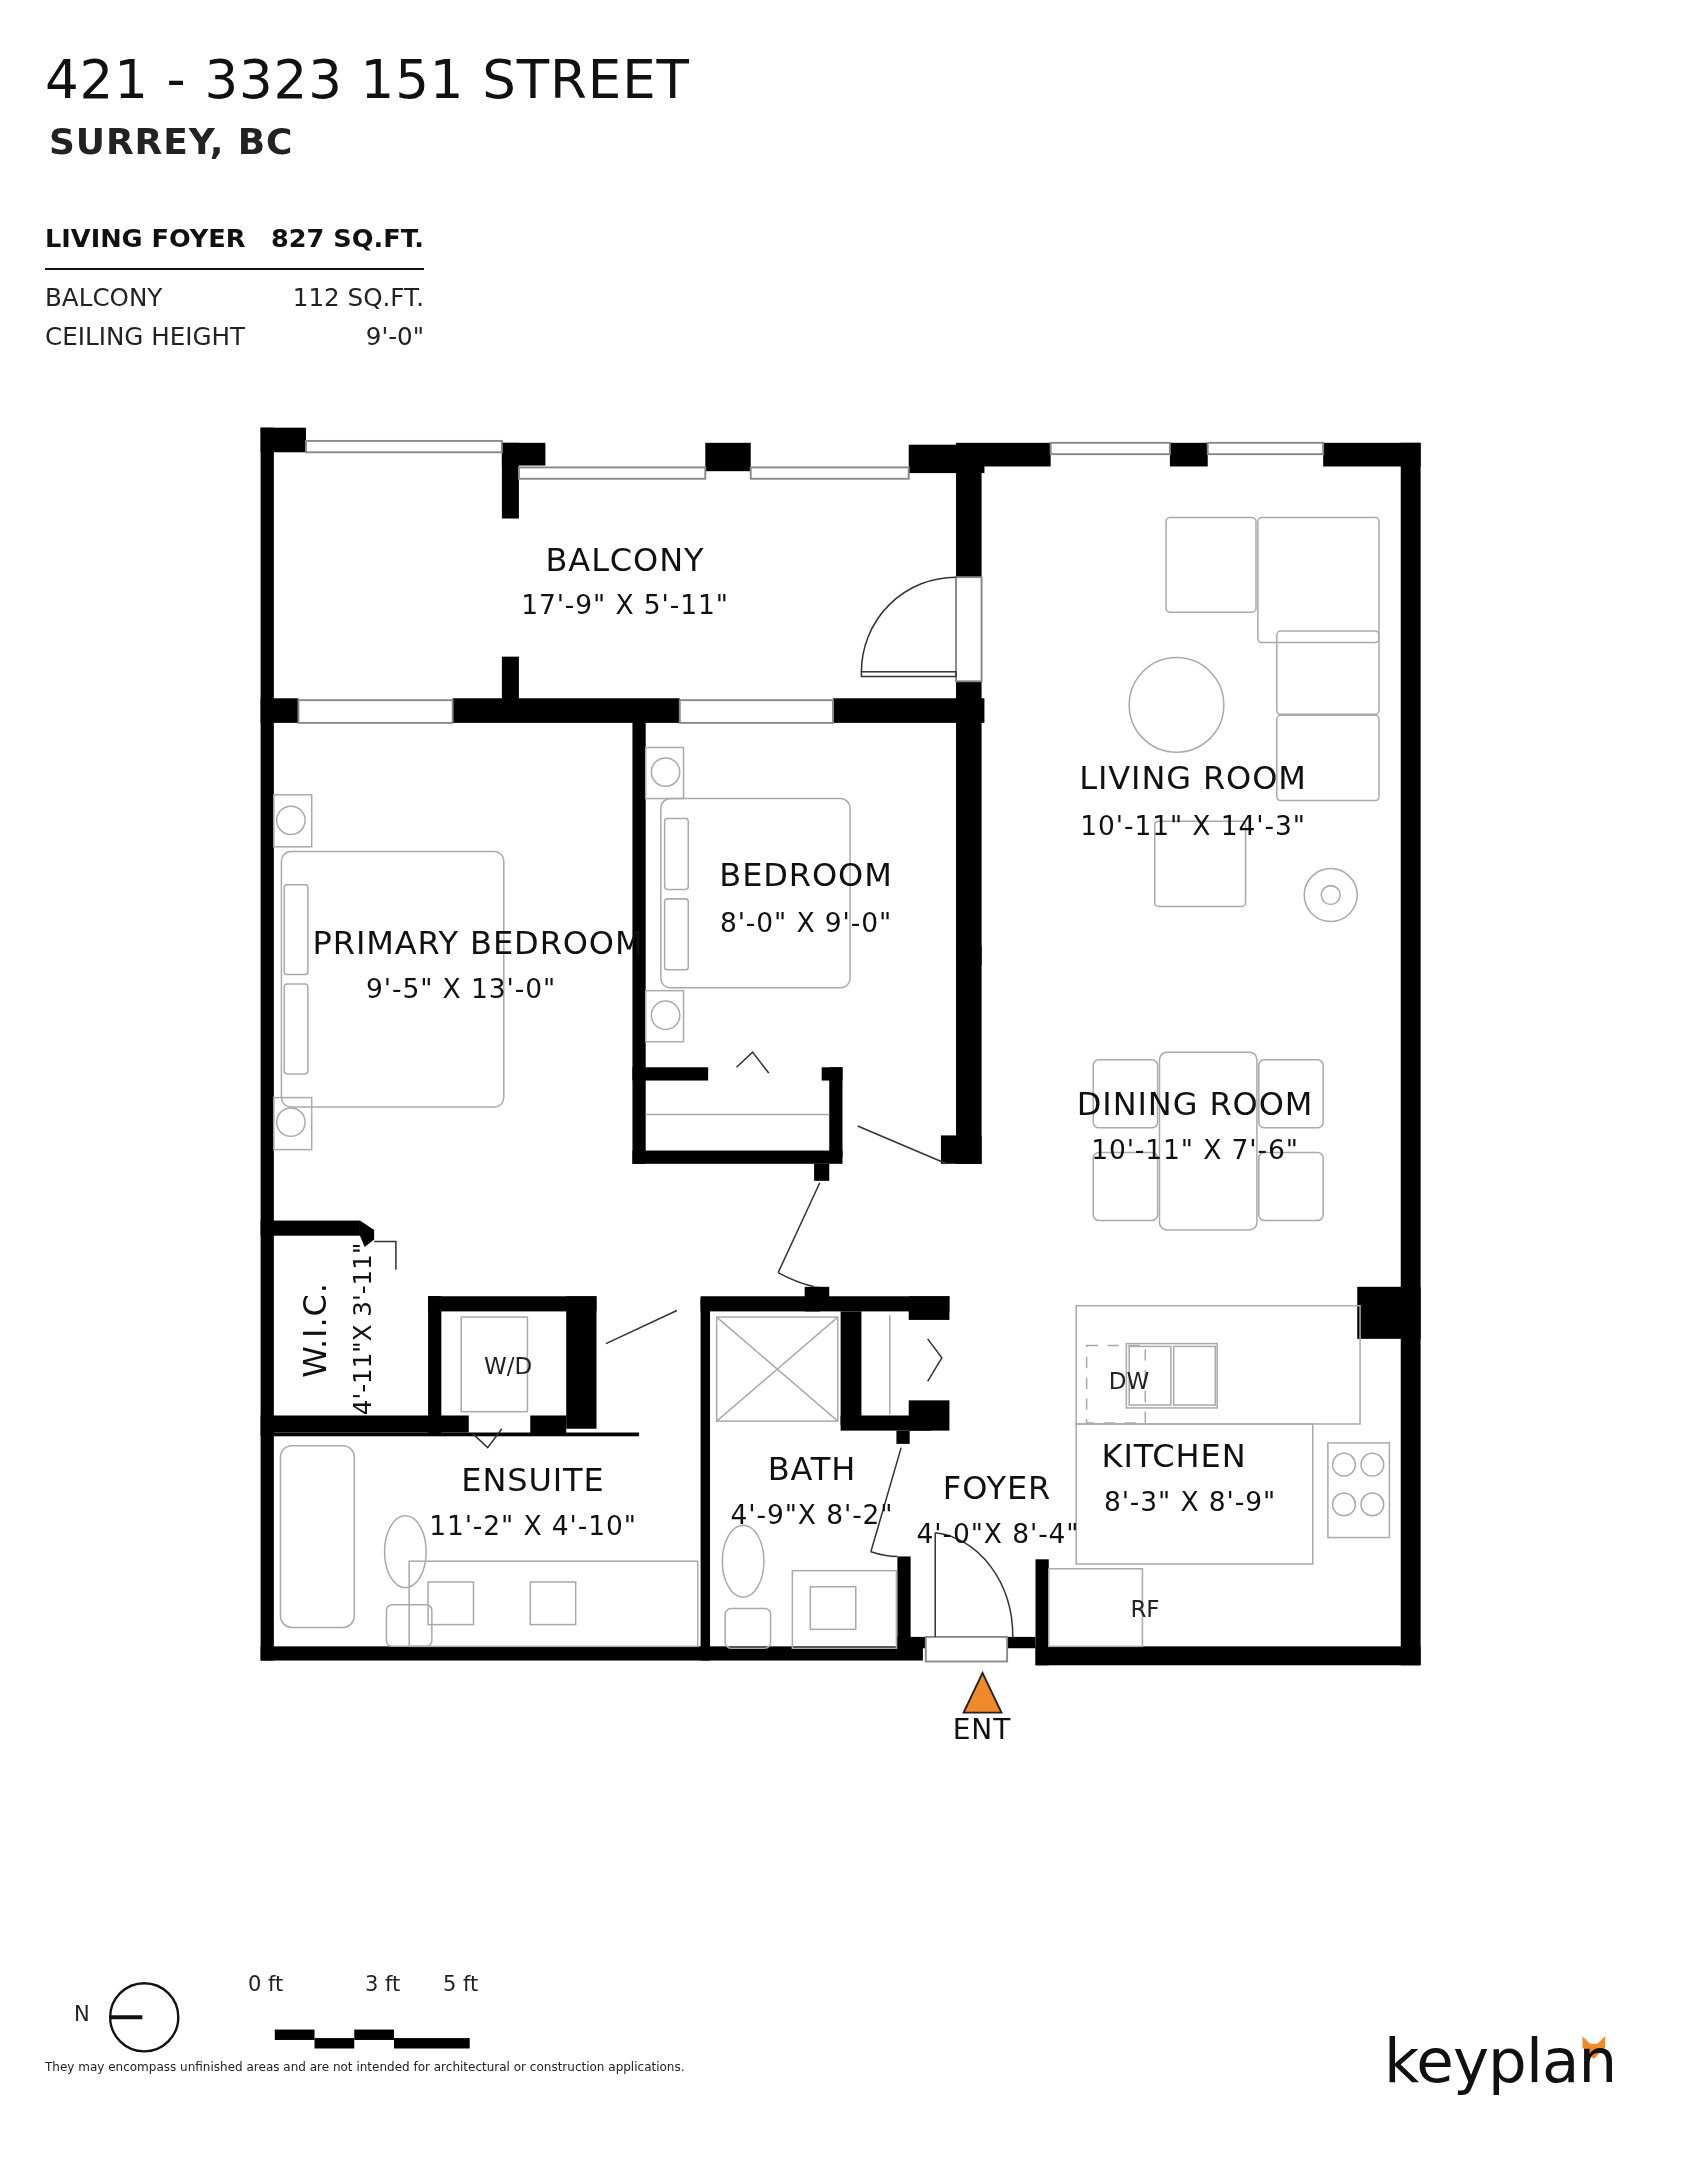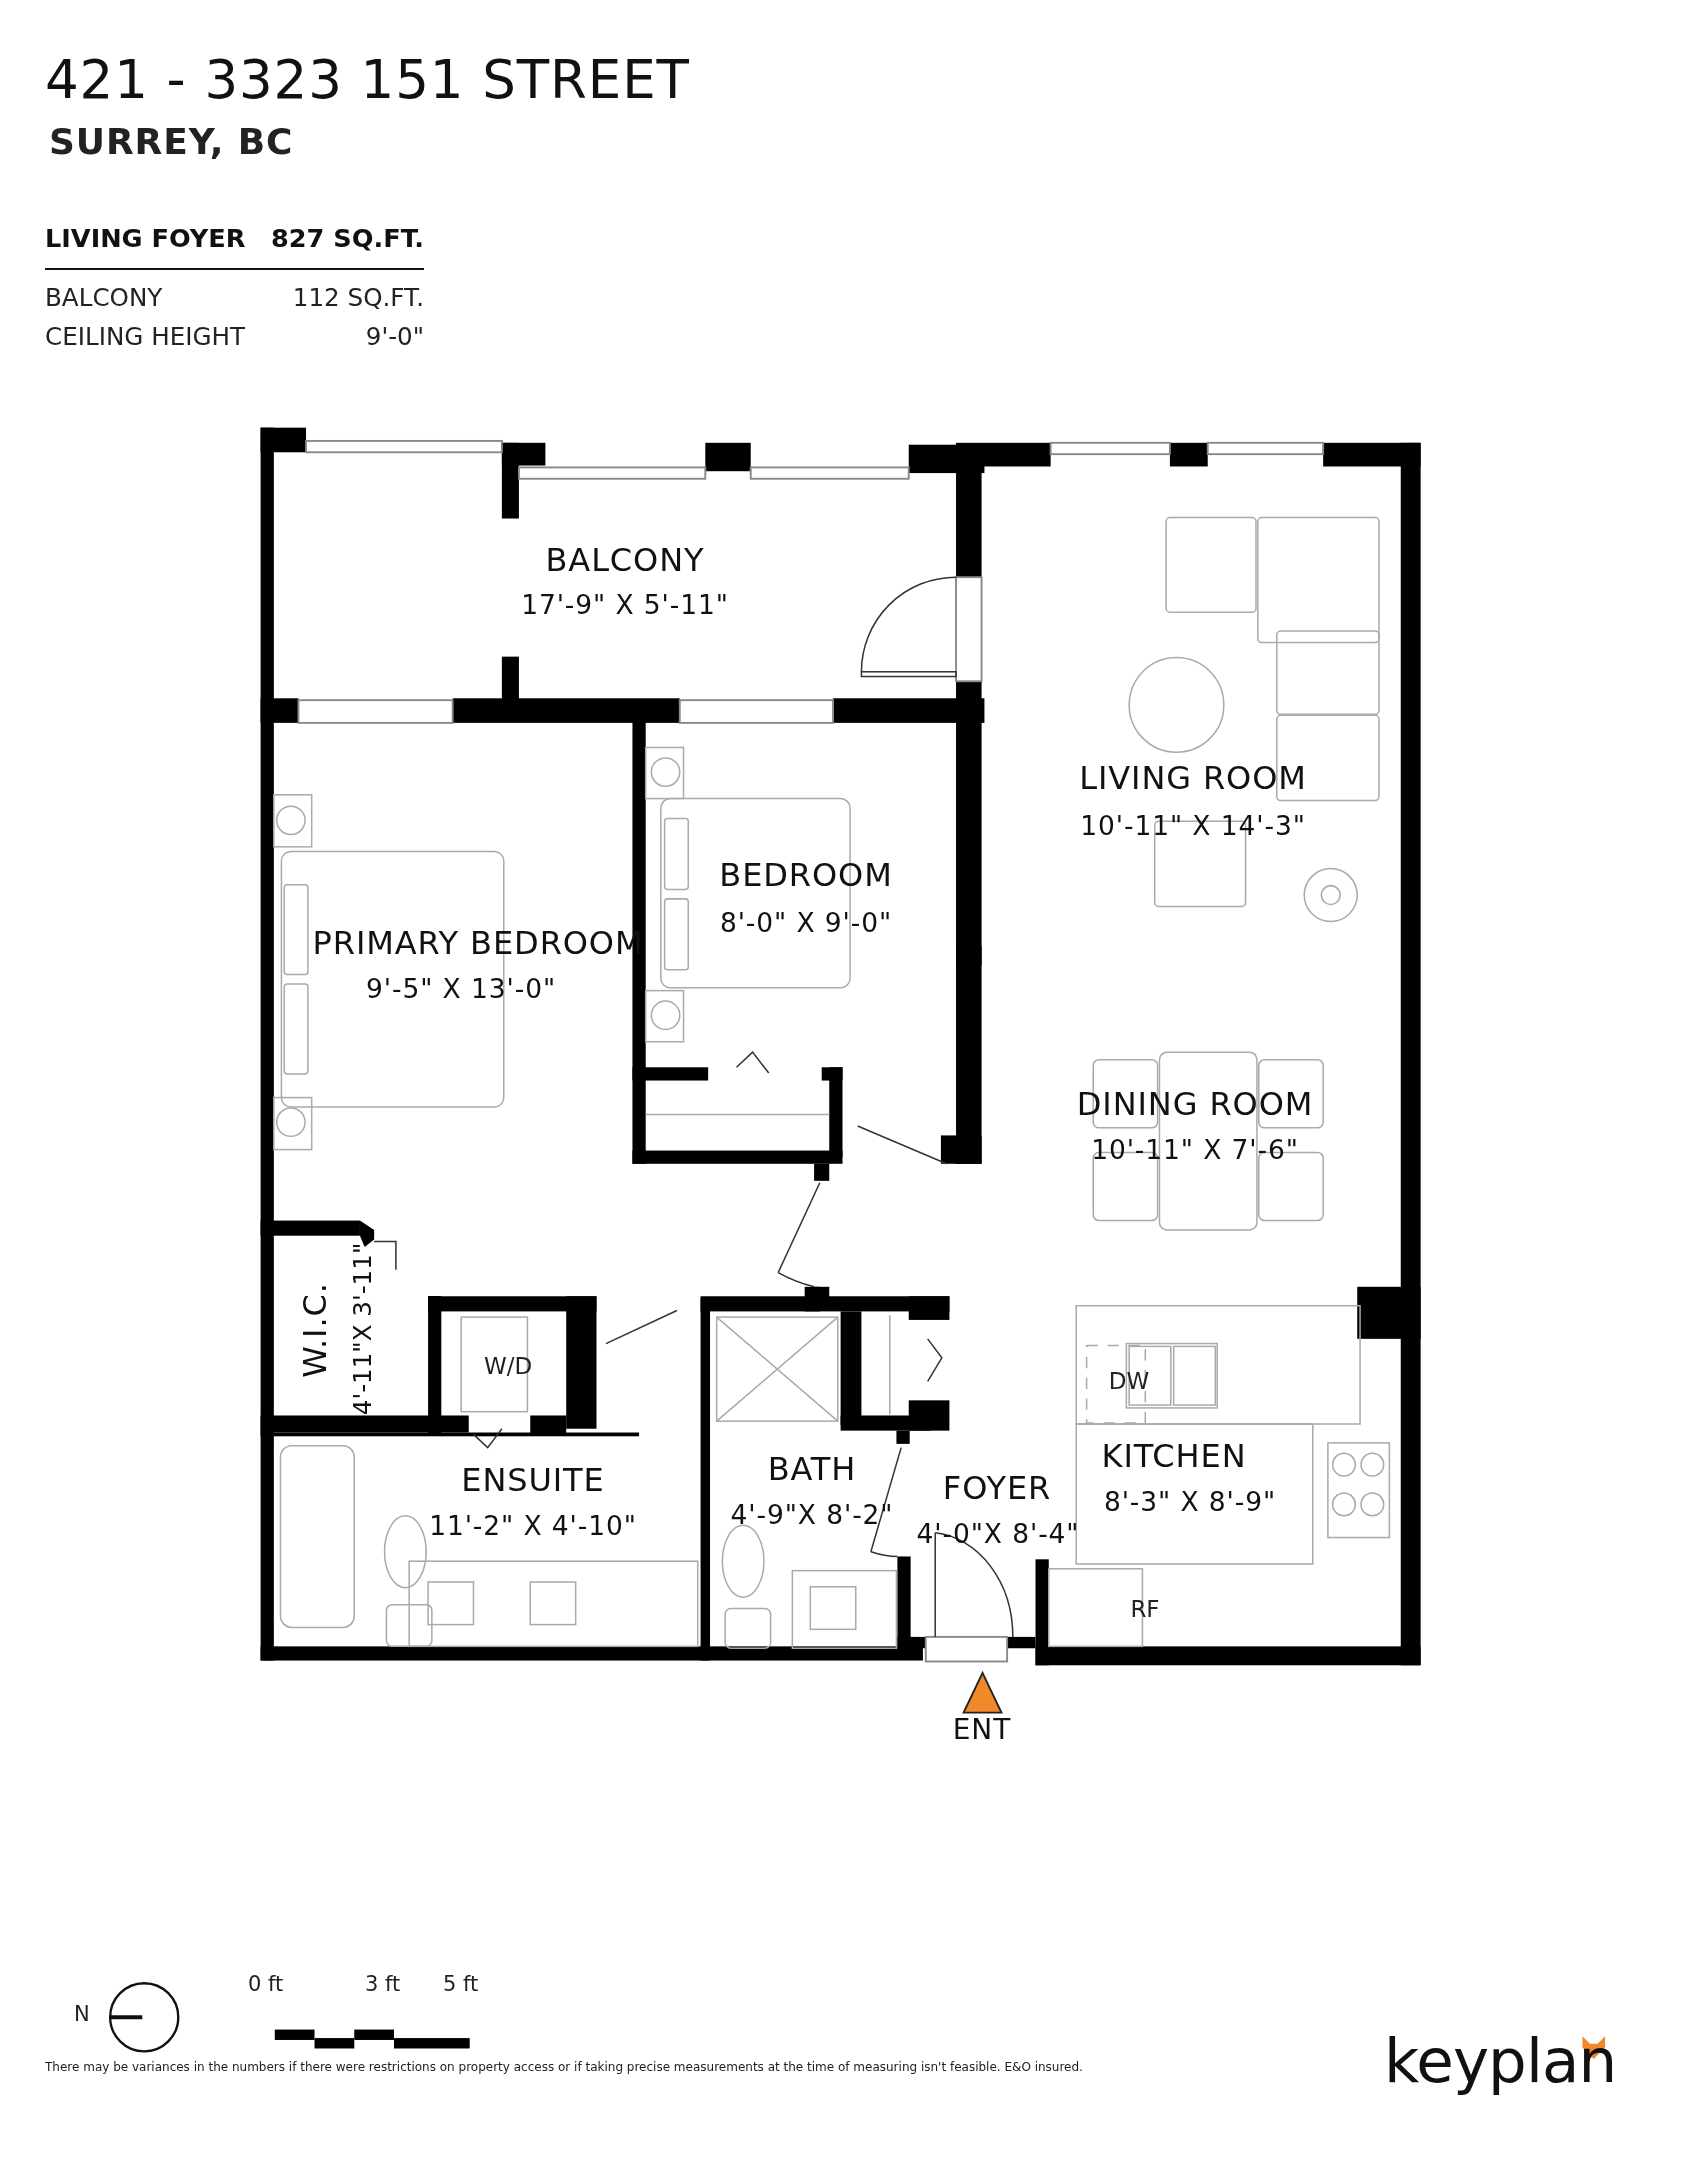--- a/index.html
+++ b/index.html
@@ -283,17 +283,17 @@
 <div class="small-label" style="left:1145px; top:1609px;">RF</div>
 
 <div class="abs ent-label">ENT</div>
 
 <div class="abs compass-n">N</div>
 <div class="abs scale-label" style="left:248px;">0 ft</div>
 <div class="abs scale-label" style="left:365px;">3 ft</div>
 <div class="abs scale-label" style="left:443px;">5 ft</div>
 
 <div class="abs disclaimer">
-  <div>There may be variances in the numbers if there were restrictions on property access or if taking precise measurements at the time of measuring isn't feasible. E&amp;O insured.</div>
+  <div>They may encompass unfinished areas and are not intended for architectural or construction applications.</div>
 </div>
 
 <div class="abs logo">keyplan</div>
 
 
 </body></html>

